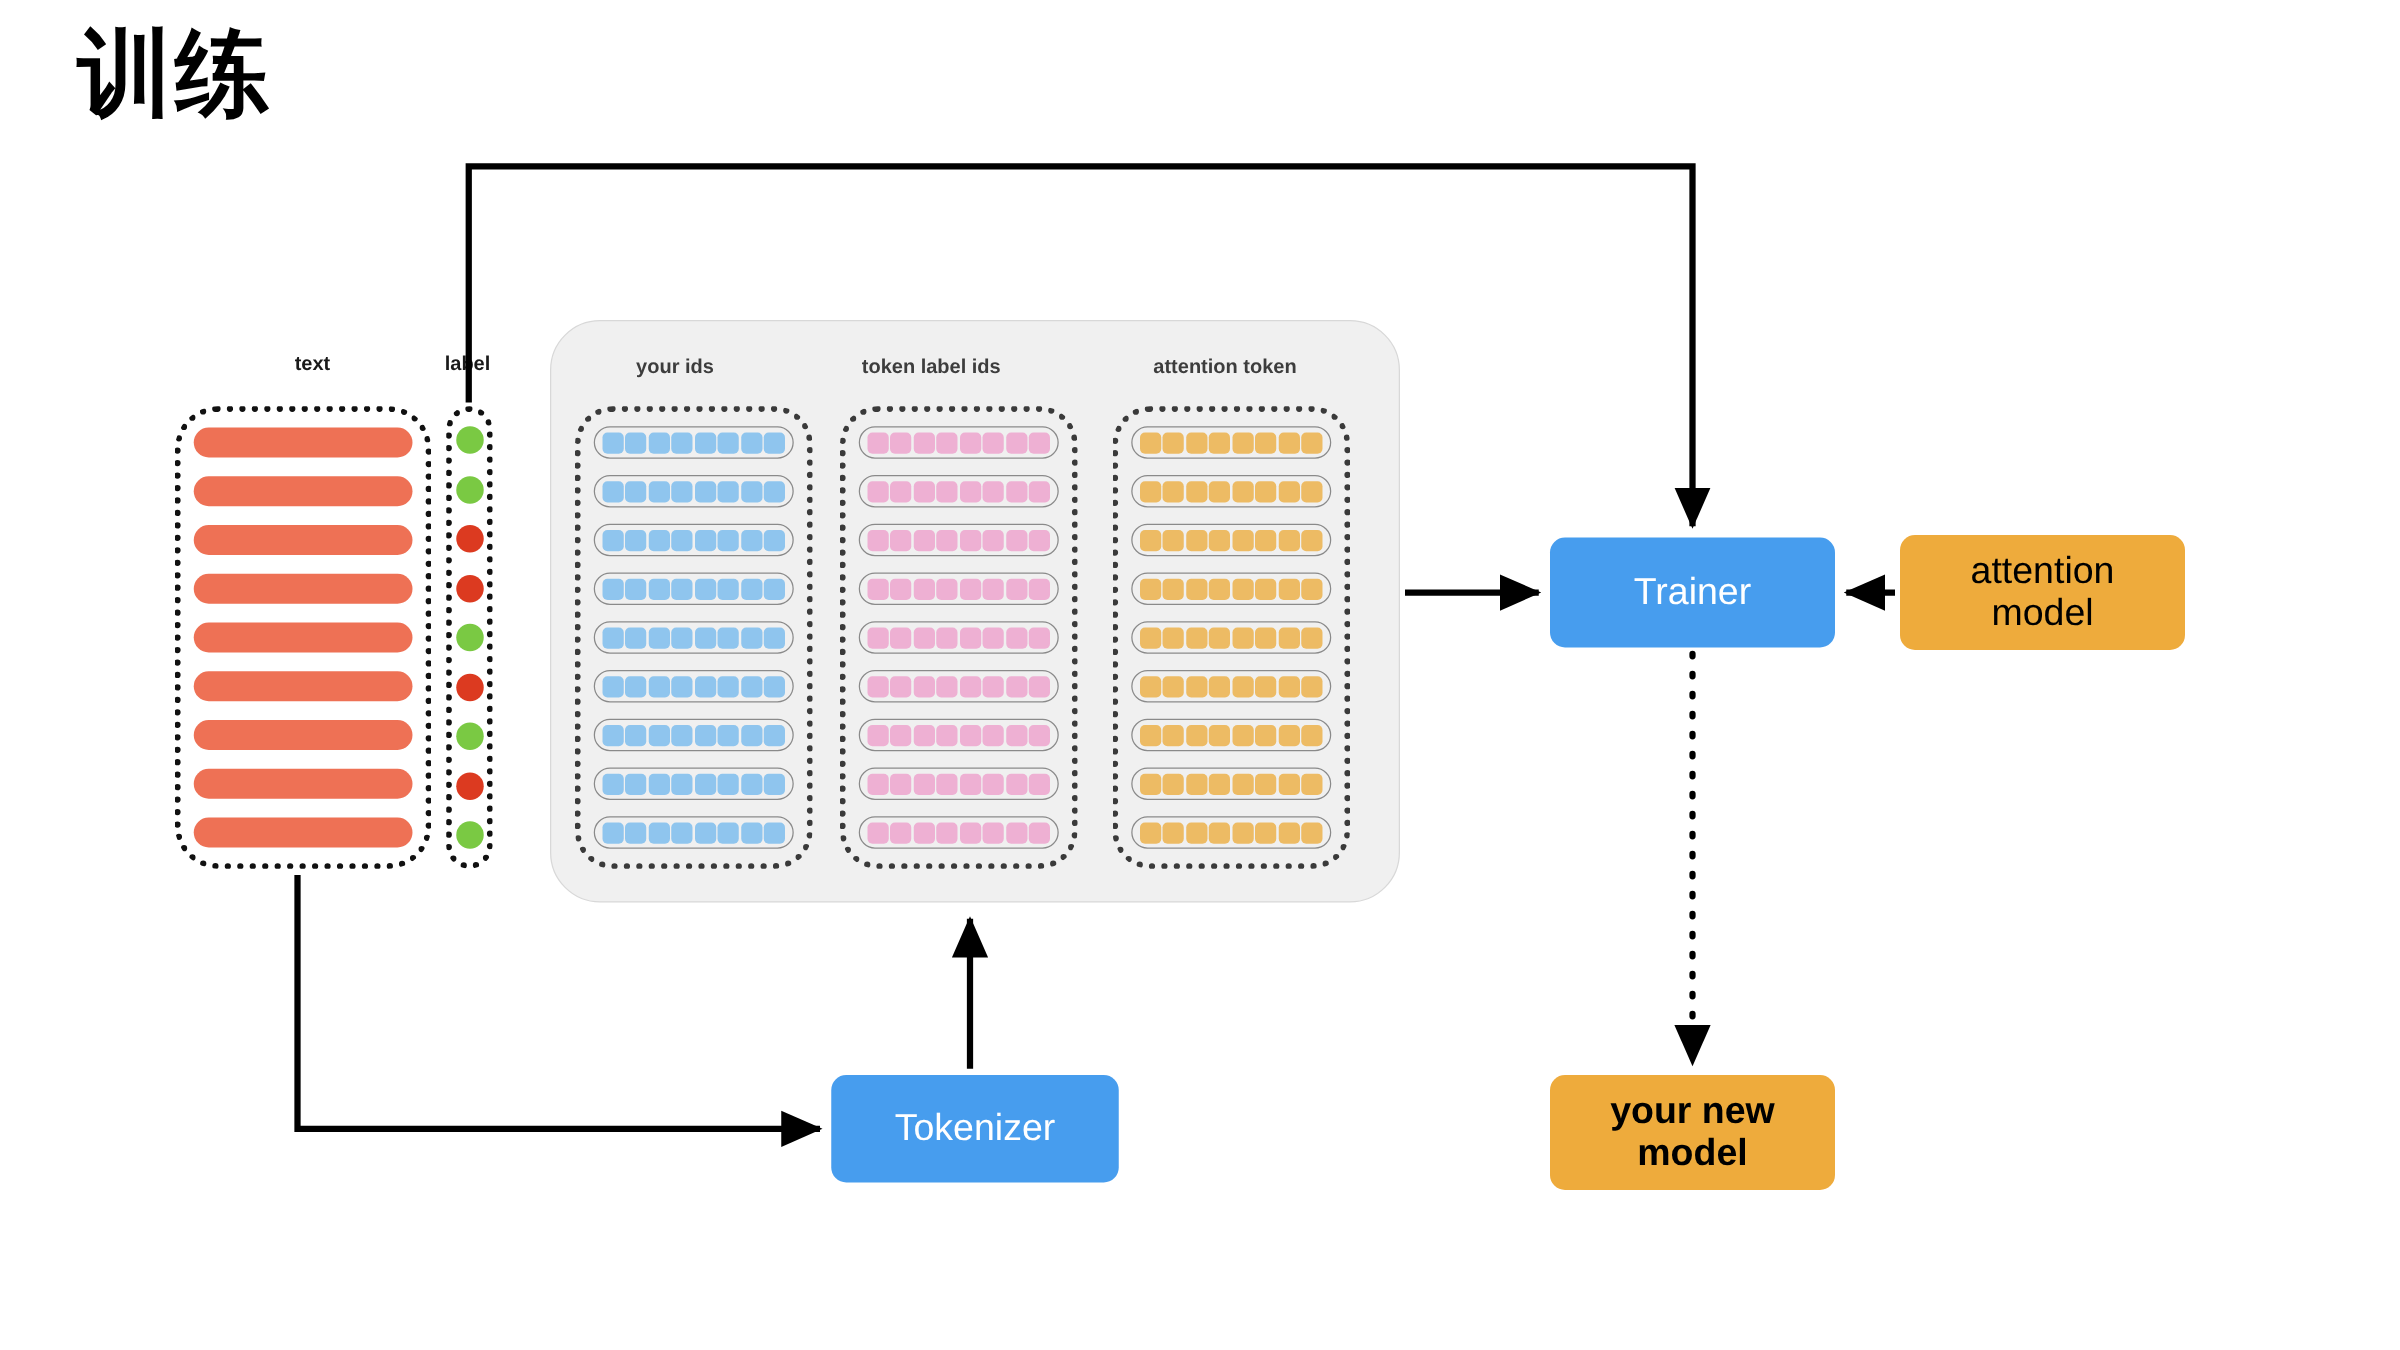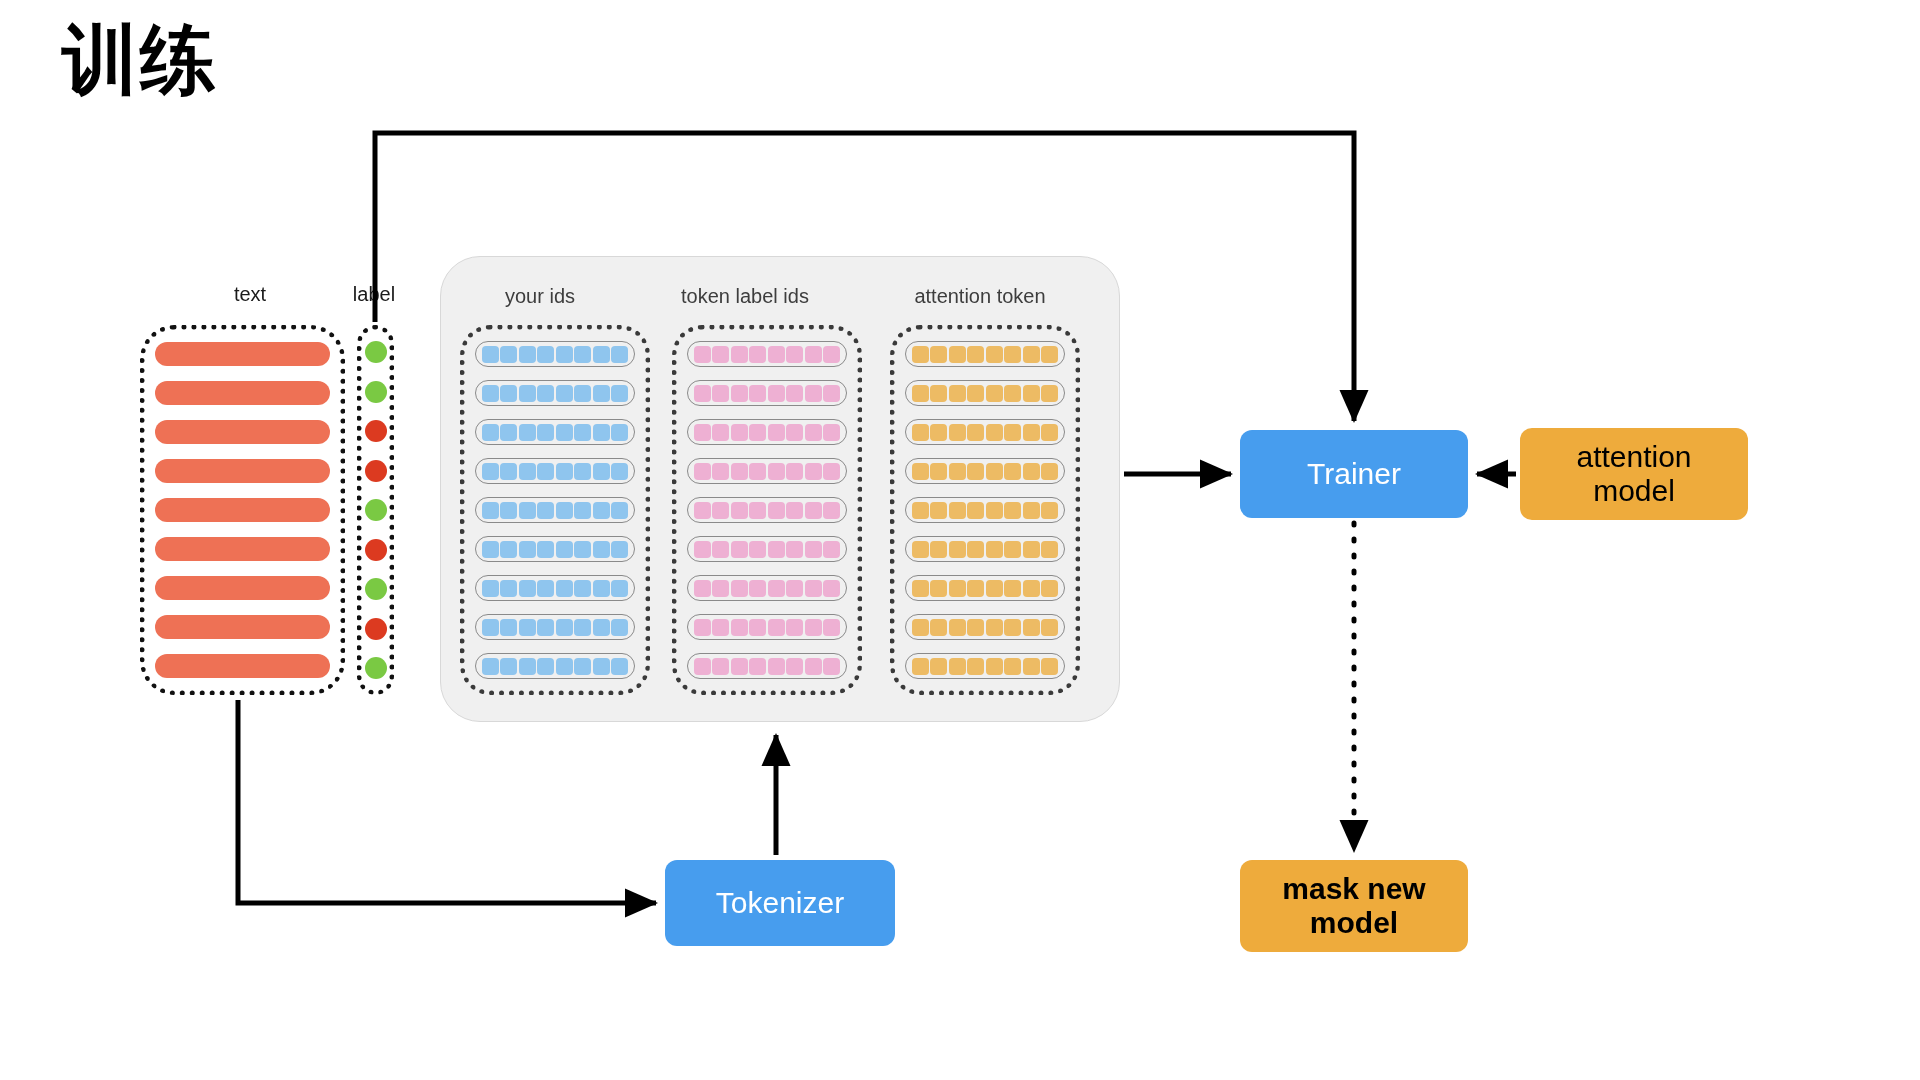--- a/index.html
+++ b/index.html
@@ -24,22 +24,22 @@
     font-size: 76px;
     font-weight: bold;
     letter-spacing: 2px;
     line-height: 1;
     color: #000;
   }
 
   
   .col-header {
     position: absolute;
-    font-size: 20px;
-    font-weight: normal;
+    font-size: 16px;
+    font-weight: bold;
     color: #1a1a1a;
     white-space: nowrap;
     text-align: center;
   }
   #hdr-text       { left: 155px; top: 283px; width: 190px; }
   #hdr-label      { left: 330px; top: 283px; width: 88px;  }
   #hdr-input-ids  { left: 440px; top: 285px; width: 200px; color:#3d3d3d; }
   #hdr-token-type { left: 620px; top: 285px; width: 250px; color:#3d3d3d; }
   #hdr-attn-mask  { left: 855px; top: 285px; width: 250px; color:#3d3d3d; }
 
@@ -523,16 +523,16 @@
 
 <div class="node-box" id="node-pretrained">
   <span>
     <span>attention</span><br>
     <span>model</span>
   </span>
 </div>
 
 <div class="node-box" id="node-new-model">
   <span>
-    <span>mask new</span><br>
+    <span>your new</span><br>
     <span>model</span>
   </span>
 </div>
 
 </body></html>

